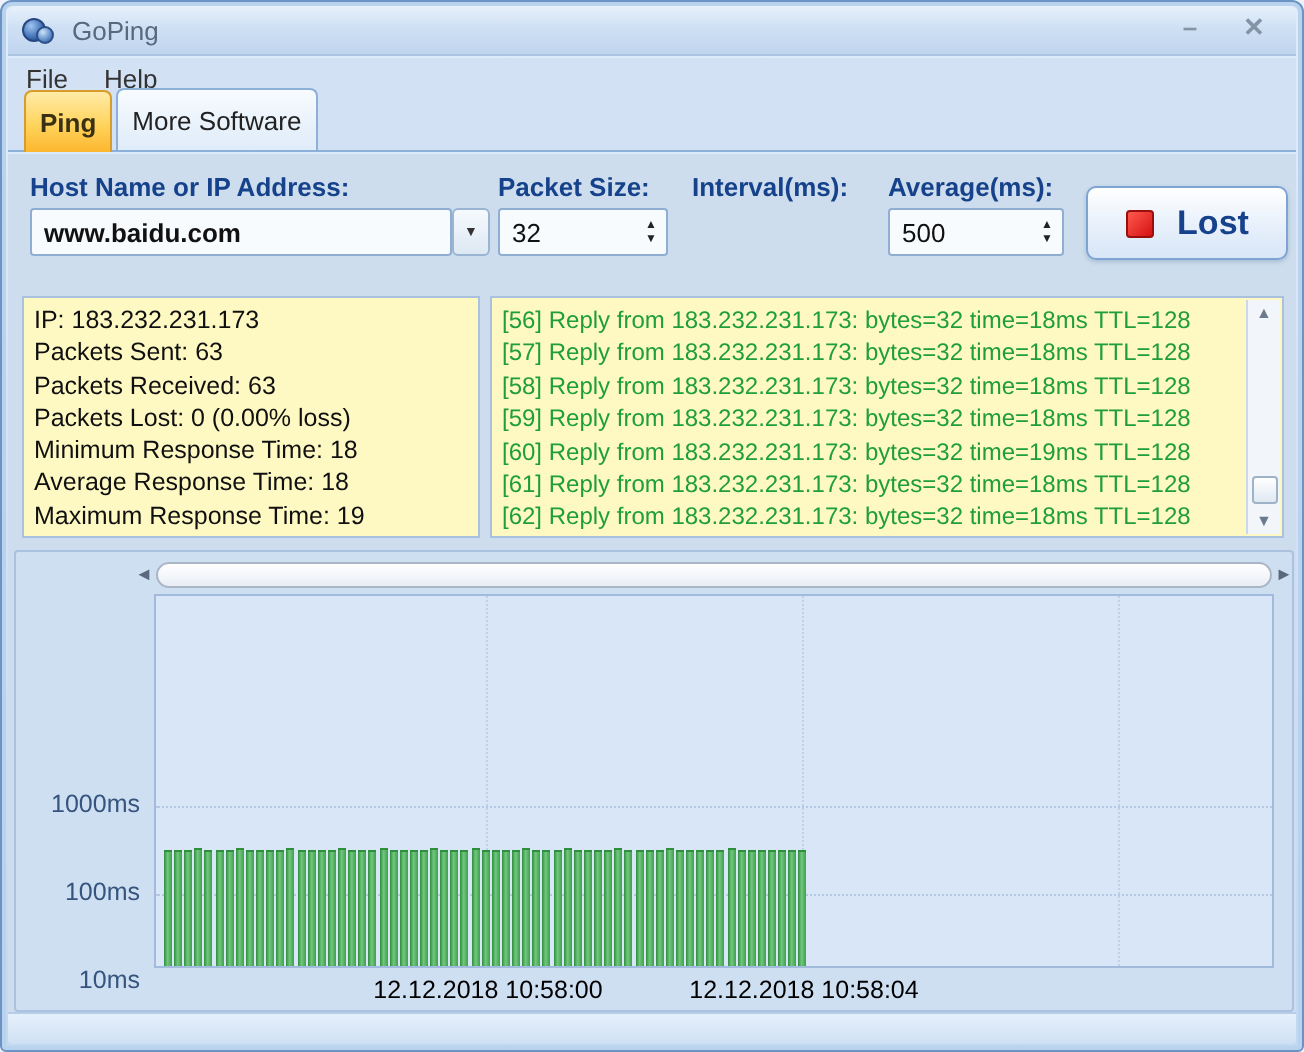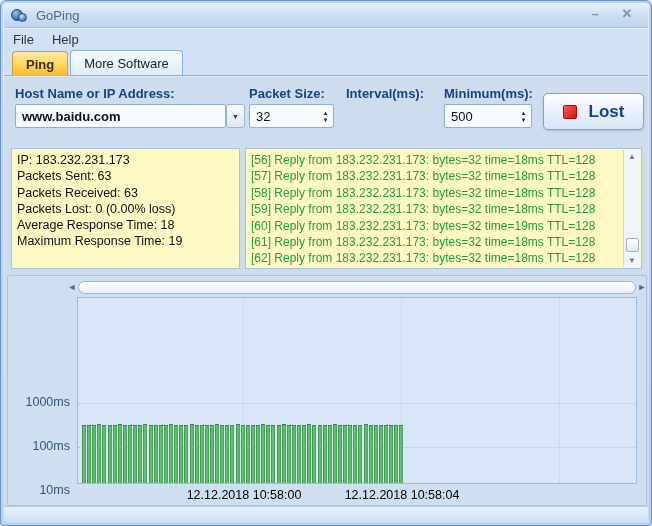--- a/index.html
+++ b/index.html
@@ -25,21 +25,21 @@
   #win-controls { margin-left:auto; margin-right:10px; display:flex; gap:10px; }
   .win-btn { width:22px; height:16px; text-align:center; font-size:13px; font-weight:bold;
     color:#8494a6; line-height:14px; cursor:default; }
   
   #menubar { position:absolute; left:3px; top:28px; right:3px; height:20px;
     background:#d2e1f4; display:flex; align-items:center; }
   .menu-item { padding:2px 9px; font-size:13px; color:#333; }
   
   #tabstrip { position:absolute; left:3px; top:48px; right:3px; height:27px;
     background:#d2e1f4; border-bottom:1px solid #8db0d8; display:flex; align-items:flex-end; padding-left:8px; }
-  .tab { height:25px; padding:0 13px; font-size:13px; display:flex; align-items:center;
+  .tab { height:31px; padding:0 7px; font-size:13px; display:flex; align-items:center;
     border:1px solid #8db0d8; border-bottom:none; border-radius:4px 4px 0 0; margin-right:2px; color:#222; }
   .tab.active { background:linear-gradient(#ffeaa7,#ffd45c 55%,#fcb62f);
     border-color:#d89c2c; font-weight:bold; color:#3a3114; position:relative; top:1px; }
   .tab.inactive { background:linear-gradient(#f7fbfe,#dfecf9); }
   
   #tabpage { position:absolute; left:3px; top:76px; right:3px; height:431px; background:#cddded; }
   .field-label { position:absolute; font-size:13px; font-weight:bold; color:#15428b; white-space:nowrap; }
   .field { position:absolute; top:27px; height:24px; background:#f8fbfe; border:1px solid #8eaed2;
     border-radius:2px; font-size:13px; color:#111; display:flex; align-items:center; }
   .field .val { padding-left:6px; flex:1; }
@@ -118,21 +118,21 @@
   <div id="tabstrip">
     <div class="tab active">Ping</div>
     <div class="tab inactive">More Software</div>
   </div>
 
   <div id="tabpage">
 
     <div class="field-label" style="left:11px; top:9px;">Host Name or IP Address:</div>
     <div class="field-label" style="left:245px; top:9px;">Packet Size:</div>
     <div class="field-label" style="left:342px; top:9px;">Interval(ms):</div>
-    <div class="field-label" style="left:440px; top:9px;">Minimum(ms):</div>
+    <div class="field-label" style="left:440px; top:9px;">Average(ms):</div>
 
     <div class="field" id="host-combo">
       <div class="val">www.baidu.com</div>
     </div>
     <div class="combo-btn" style="left:222px;">
       <span>▼</span>
     </div>
 
     <div class="field" style="left:245px; width:85px;">
       <div class="val">32</div>
@@ -154,20 +154,21 @@
     <div id="stop-button">
       <div id="stop-icon"></div>
       <div id="stop-label">Lost</div>
     </div>
 
     <div class="panel" id="stats-panel">
         <div class="stats-line">IP: 183.232.231.173</div>
         <div class="stats-line">Packets Sent: 63</div>
         <div class="stats-line">Packets Received: 63</div>
         <div class="stats-line">Packets Lost: 0 (0.00% loss)</div>
+        <div class="stats-line">Minimum Response Time: 18</div>
         <div class="stats-line">Average Response Time: 18</div>
         <div class="stats-line">Maximum Response Time: 19</div>
       </div>
 
     <div class="panel" id="log-panel">
       <div id="log-lines">
           <div class="log-line">[56] Reply from 183.232.231.173: bytes=32 time=18ms TTL=128</div>
           <div class="log-line">[57] Reply from 183.232.231.173: bytes=32 time=18ms TTL=128</div>
           <div class="log-line">[58] Reply from 183.232.231.173: bytes=32 time=18ms TTL=128</div>
           <div class="log-line">[59] Reply from 183.232.231.173: bytes=32 time=18ms TTL=128</div>

